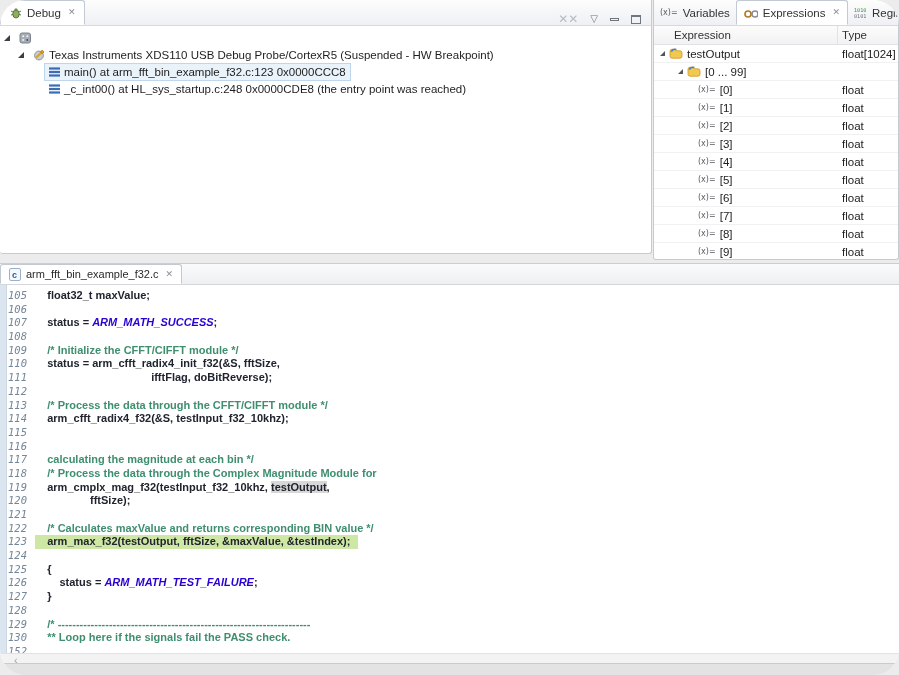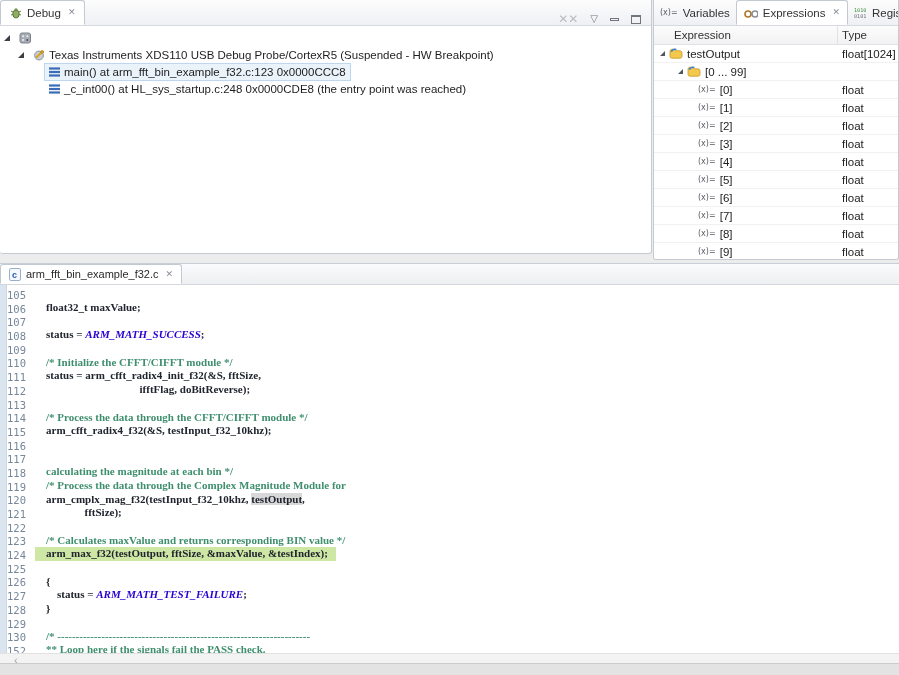--- a/index.html
+++ b/index.html
@@ -1,17 +1,17 @@
 <!DOCTYPE html>
 <html><head>
 <meta charset="utf-8">
 <style>
   html,body{margin:0;padding:0;background:#ececec;}
   .app{position:relative;width:899px;height:675px;background:#ececec;overflow:hidden;
-       font-family:"Liberation Sans","DejaVu Sans",sans-serif;font-size:11.5px;color:#1e1e1e;}
+       font-family:"Liberation Sans","DejaVu Sans",sans-serif;font-size:11.5px;color:#1e1e1e;border-radius:26px;}
 
   
   .panel{position:absolute;background:#fff;border:1px solid #c6cbd3;border-radius:0 0 3px 3px;box-sizing:border-box;overflow:hidden;}
   .vtabs{height:26px;display:flex;align-items:flex-end;background:linear-gradient(#fdfdfd,#eef0f4);
          border-bottom:1px solid #d6dae0;box-sizing:border-box;}
   .vtab{display:flex;align-items:center;gap:5px;height:25px;padding:0 9px;box-sizing:border-box;color:#333;white-space:nowrap;}
   .vtab.active{background:#fff;border:1px solid #c3c9d2;border-bottom:1px solid #fff;border-radius:3px 3px 0 0;}
   .close{font-size:9px;color:#8a8f98;padding-left:2px;line-height:1;}
   .vtools{margin-left:auto;display:flex;align-items:center;gap:12px;padding-right:10px;}
   .tbico{color:#70767e;font-size:10px;line-height:1;}
@@ -40,25 +40,25 @@
 
   
   .editor{position:absolute;left:0;top:263px;width:899px;height:400px;background:#fff;
           border-top:1px solid #c9ced5;box-sizing:border-box;}
   .etabs{height:20px;background:linear-gradient(#fafbfc,#edeff2);border-bottom:1px solid #d4d8dd;
          display:flex;align-items:flex-end;font-size:11px;}
   .etab{display:flex;align-items:center;gap:5px;height:20px;padding:0 8px;box-sizing:border-box;background:#fff;
         border:1px solid #c3c9d2;border-bottom:1px solid #fff;border-radius:3px 3px 0 0;color:#2a2a2a;}
   .ebody{display:flex;height:368px;overflow:hidden;}
   .ruler{width:6px;background:#dbe5f0;border-right:1px solid #ccd7e3;flex:none;}
-  .lnums{width:25px;flex:none;padding-top:4px;text-align:left;color:#76879a;
-         font-family:"DejaVu Sans Mono",monospace;font-size:10.5px;line-height:13.7px;}
+  .lnums{width:25px;flex:none;padding-top:4px;text-align:center;color:#76879a;
+         font-family:"DejaVu Sans Mono",monospace;font-size:10.5px;line-height:13.7px;font-style:italic;}
   .lnums div{height:13.7px;padding-right:4px;}
-  .codearea{flex:1;padding:4px 0 0 3px;font-family:Liberation Serif, serif;font-size:11px;
-            font-weight:bold;line-height:13.7px;color:#20242e;overflow:hidden;margin-top:12px;}
+  .codearea{flex:1;padding:4px 0 0 3px;font-family:Liberation Sans, sans-serif;font-size:11px;
+            font-weight:bold;line-height:13.7px;color:#20242e;overflow:hidden;}
   .cl{white-space:pre;height:13.7px;}
   .tc{color:#3f8f6f;}
   .tk{color:#7f0055;}
   .tm{color:#2a00d4;font-style:italic;}
   .to{background:#d8d8d8;}
   .exec{background:#cfe7a4;display:inline-block;padding-right:8px;}
   .hscroll{height:12px;background:#f3f3f3;border-top:1px solid #e2e2e2;display:flex;align-items:center;}
   .harrow{color:#9aa4ae;font-size:11px;line-height:1;padding-left:14px;}
   .bottom-strip{position:absolute;left:0;top:663px;width:899px;height:12px;background:#e3e3e3;border-top:1px solid #cbcbcb;}
 </style>

